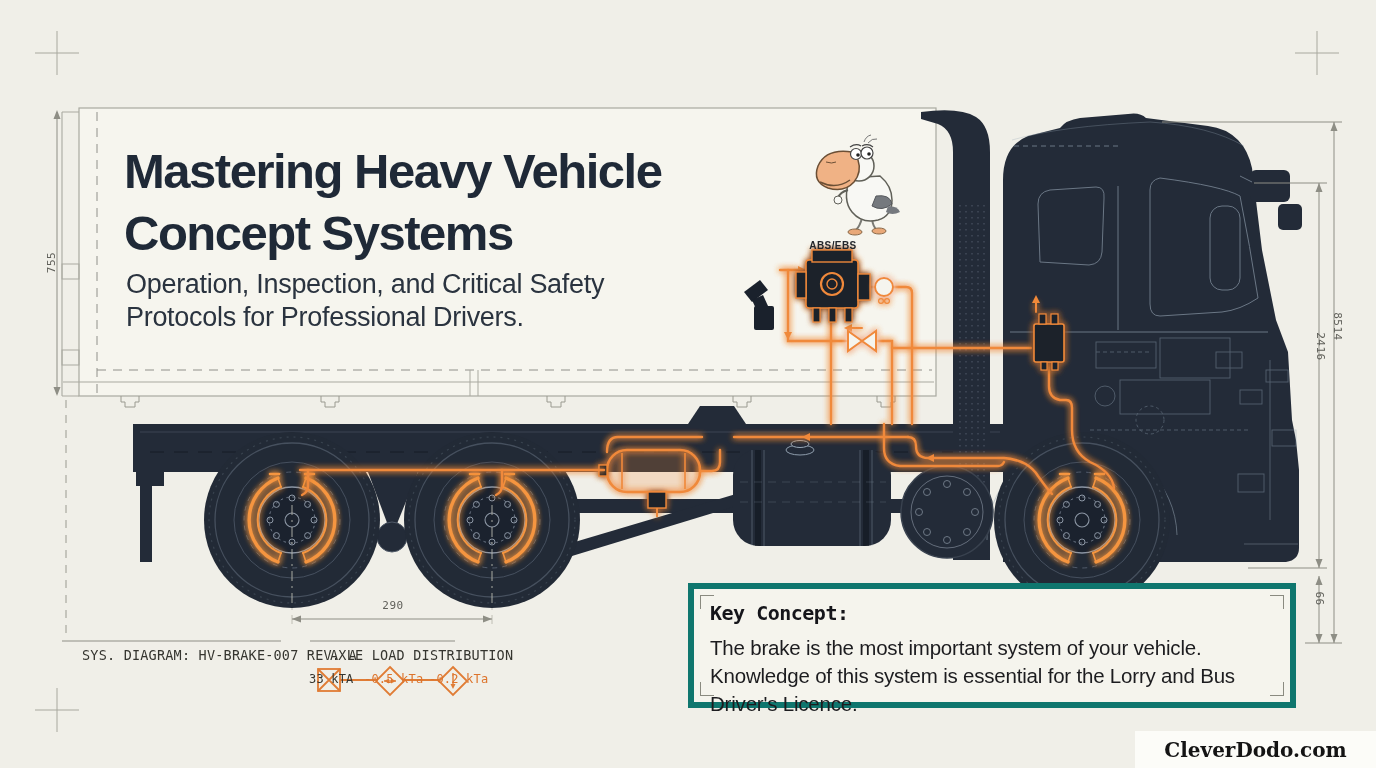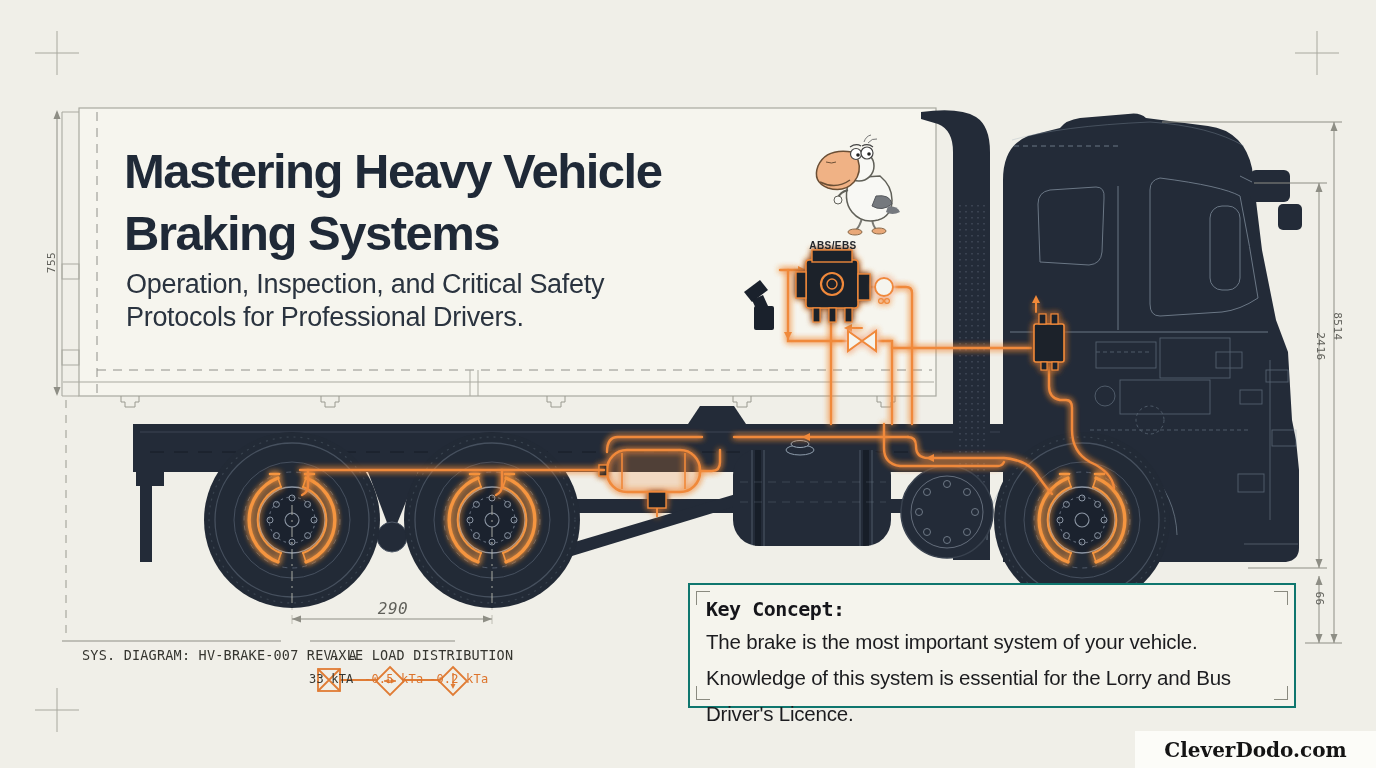--- a/index.html
+++ b/index.html
@@ -13,37 +13,37 @@
   .subtitle{left:126px;top:268px;width:548px;color:#2A333F;font-size:27px;line-height:33px;
             letter-spacing:-0.3px;font-weight:400;}
   
   .mono{font-family:"DejaVu Sans Mono","Liberation Mono",monospace;}
   .abs-label{left:799px;top:240px;width:68px;text-align:center;font-size:10px;font-weight:700;
              color:#23262b;letter-spacing:.4px;}
   .dim{font-size:11px;color:#60605A;letter-spacing:.5px;}
   .dim-rot{transform:rotate(90deg);transform-origin:center;}
   .dim-rot-l{transform:rotate(-90deg);transform-origin:center;}
   .d755{left:36px;top:256px;width:30px;text-align:center;}
-  .d290{left:362px;top:599px;width:62px;text-align:center;font-size:16px;font-style:italic;}
+  .d290{left:362px;top:599px;width:62px;text-align:center;font-size:11px;}
   .d8514{left:1322px;top:320px;width:30px;text-align:center;}
   .d2416{left:1305px;top:340px;width:30px;text-align:center;}
   .d66{left:1305px;top:592px;width:28px;text-align:center;}
   .note{font-size:13.5px;color:#35352F;letter-spacing:.2px;}
   .sysref{left:82px;top:647px;}
   .axletitle{left:310px;top:647px;margin-left:20px;}
   .axleval{top:672px;font-size:12px;}
   .av1{left:309px;color:#35352F;}
   .av2{left:364px;color:#DD742C;}
   .av3{left:429px;color:#DD742C;}
   
   .kc{left:688px;top:583px;width:608px;height:125px;background:#F5F4ED;
-      border:2px solid #0f766e;box-sizing:border-box;padding:12px 18px 0 16px;}
+      border:6px solid #0f766e;box-sizing:border-box;padding:12px 18px 0 16px;}
   .kc-head{font-family:"DejaVu Sans Mono","Liberation Mono",monospace;font-weight:700;
            font-size:20px;color:#15151A;letter-spacing:-0.5px;}
-  .kc-body{font-size:20.5px;line-height:36px;color:#1C1C1F;margin-top:3px;width:566px;
+  .kc-body{font-size:20.5px;line-height:28px;color:#1C1C1F;margin-top:9px;width:566px;
            letter-spacing:-0.2px;}
   .kc-corner{position:absolute;width:13px;height:13px;border:0 solid #8A8A80;}
   .kc-tl{left:6px;top:6px;border-left-width:1.5px;border-top-width:1.5px;}
   .kc-tr{right:6px;top:6px;border-right-width:1.5px;border-top-width:1.5px;}
   .kc-bl{left:6px;bottom:6px;border-left-width:1.5px;border-bottom-width:1.5px;}
   .kc-br{right:6px;bottom:6px;border-right-width:1.5px;border-bottom-width:1.5px;}
   
   .brand{left:1135px;top:731px;width:241px;height:37px;background:#FCFCF8;
          display:flex;align-items:center;justify-content:center;
          font-family:"DejaVu Serif",serif;font-size:20px;font-weight:600;color:#141414;
@@ -328,21 +328,21 @@
   </g>
   <g fill="#E07C35">
     <polygon points="396,681 391,678.5 391,683.5"></polygon>
     <polygon points="384,681 389,678.5 389,683.5"></polygon>
     <polygon points="453,689 450.5,684 455.5,684"></polygon>
   </g>
 </svg>
 
 <div class="abs title">
   <div>Mastering Heavy Vehicle</div>
-  <div>Braking Systems</div>
+  <div>Concept Systems</div>
 </div>
 <div class="abs subtitle">Operation, Inspection, and Critical Safety Protocols for Professional Drivers.</div>
 
 <div class="abs abs-label">ABS/EBS</div>
 
 <div class="abs dim mono d755 dim-rot-l">755</div>
 <div class="abs dim mono d290">290</div>
 <div class="abs dim mono d8514 dim-rot">8514</div>
 <div class="abs dim mono d2416 dim-rot">2416</div>
 <div class="abs dim mono d66 dim-rot">66</div>

